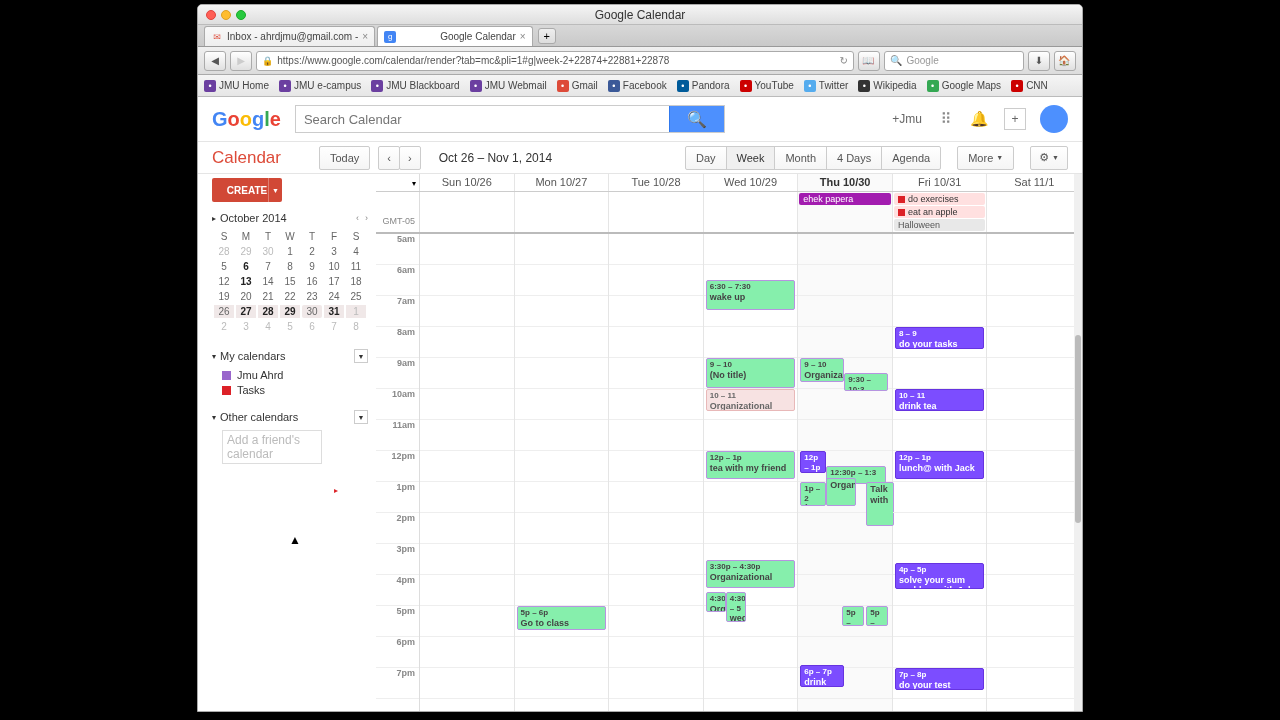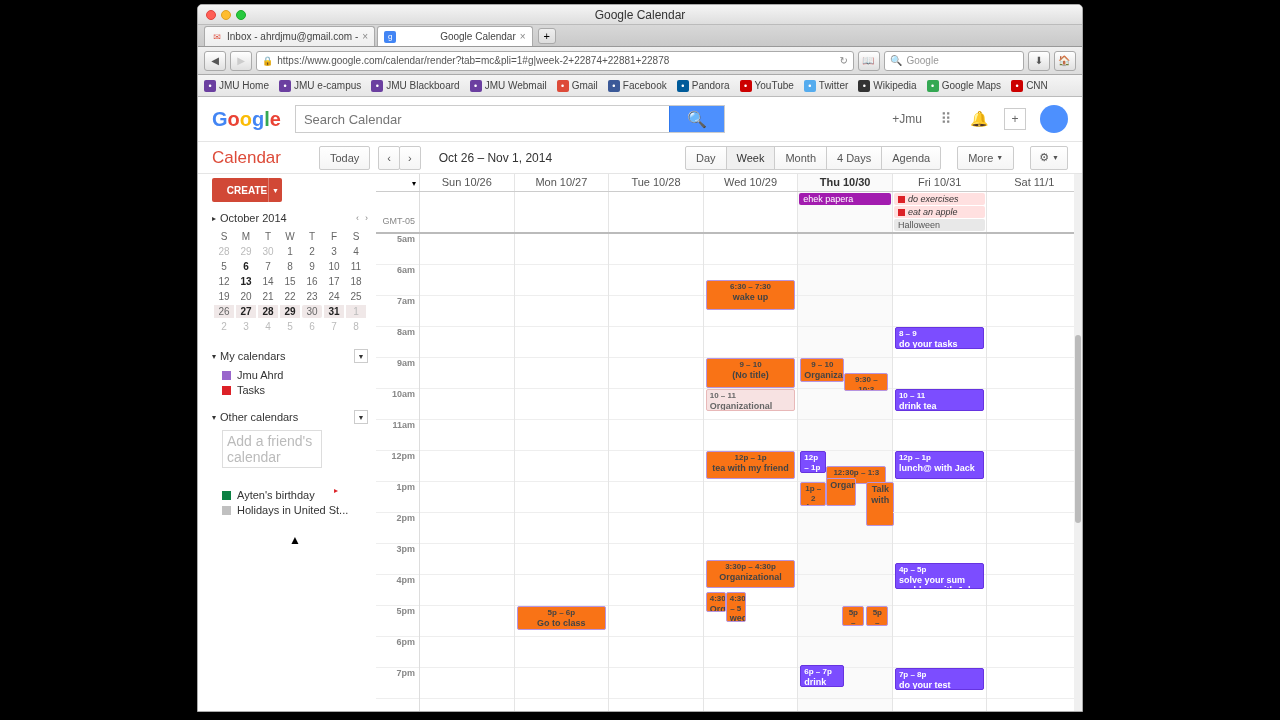--- a/index.html
+++ b/index.html
@@ -82,51 +82,51 @@
 .mini-cal td.today { background: #d0d0d0; border-radius: 2px; }
 .mini-cal tr.hl td { background: #f0e8e8; }
 .mini-cal tr.hl td.other { background: #f0e8e8; }
 
 .cal-section { margin-top: 14px; }
 .sec-head { display: flex; align-items: center; gap: 4px; margin-bottom: 6px; }
 .sec-head .tri { font-size: 8px; }
 .sec-head .drop { margin-left: auto; width: 14px; height: 14px; border: 1px solid #ccc; display: flex; align-items: center; justify-content: center; font-size: 7px; }
 .cal-item { display: flex; align-items: center; gap: 6px; margin: 3px 0 3px 10px; font-size: 11px; }
 .col-box { width: 9px; height: 9px; }
-.add-friend { margin: 3px 0 21px 10px; padding: 2px 4px; border: 1px solid #ddd; color: #bbb; font-size: 14px; width: 100px; }
+.add-friend { margin: 3px 0 6px 10px; padding: 2px 4px; border: 1px solid #ddd; color: #bbb; font-size: 12px; width: 100px; }
 
 
 .grid { flex: 1; display: flex; flex-direction: column; position: relative; }
 .grid-head-row { display: flex; height: 18px; border-bottom: 1px solid #ccc; }
 .time-col-head { width: 44px; border-right: 1px solid #ddd; }
 .time-col-head .tri-drop { font-size: 8px; float: right; margin: 5px 3px 0 0; }
 .day-head { flex: 1; text-align: center; font-size: 11px; color: #555; border-right: 1px solid #e5e5e5; padding-top: 2px; }
 .day-head.today { background: #fafafa; font-weight: bold; color: #333; }
 
 .allday-row { display: flex; min-height: 42px; border-bottom: 2px solid #bbb; }
 .allday-label { width: 44px; font-size: 9px; color: #888; text-align: right; padding: 24px 4px 0 0; border-right: 1px solid #ddd; }
 .allday-cell { flex: 1; border-right: 1px solid #e5e5e5; padding: 1px; display: flex; flex-direction: column; gap: 1px; }
 .allday-cell.today { background: #fafafa; }
 .ad-ev { font-size: 9px; padding: 1px 4px; color: #333; border-radius: 2px; }
 .ad-red-solid { background: #a21caf; color: #fff; }
-.ad-red-box { background: #ffe0e0; font-style: italic; }
+.ad-red-box { background: #ffe0e0; }
 .ad-red-box::before { content: ''; display: inline-block; width: 7px; height: 7px; background: #dc2127; margin-right: 3px; vertical-align: middle; }
 .ad-gray { background: #e8e8e8; color: #555; }
 
 .hour-area { flex: 1; display: flex; overflow: hidden; font-weight: bold; }
 .hour-labels { width: 44px; border-right: 1px solid #ddd; }
 .hour-lbl { height: 31px; text-align: right; padding-right: 4px; font-size: 9px; color: #888; border-bottom: 1px solid #eee; }
 .day-cols { flex: 1; display: flex; position: relative; }
 .day-col { flex: 1; border-right: 1px solid #e5e5e5; position: relative; }
 .day-col.today { background: #fafafa; }
 .day-col::before { content: ''; position: absolute; left: 0; right: 0; top: 0; bottom: 0; background: repeating-linear-gradient(to bottom, transparent 0, transparent 30px, #eee 30px, #eee 31px); }
 
 .ev { position: absolute; left: 2px; right: 2px; font-size: 9px; padding: 1px 3px; border-radius: 2px; overflow: hidden; line-height: 1.2; }
 .ev-time { font-size: 8px; }
-.purple-light { background: #f97316; color: #444; border: 1px solid #b694e0; text-align: center; }
+.purple-light { background: #86efac; color: #444; border: 1px solid #b694e0; }
 .purple-dark { background: #7c4dff; color: #fff; border: 1px solid #6633e0; }
 .peach { background: #f7e2e2; color: #666; border: 1px solid #e8b8b8; }
 
 .scrollbar { position: absolute; right: 0; top: 0; bottom: 0; width: 8px; background: #f0f0f0; }
 .scroll-thumb { position: absolute; left: 1px; right: 1px; top: 30%; height: 35%; background: #bbb; border-radius: 3px; }
 
 .cursor { position: absolute; left: 289px; top: 533px; font-size: 12px; color: #000; pointer-events: none; }
 </style>
 </head>
 <body>
@@ -368,30 +368,20 @@
             </div>
         </div>
 
         <div class="cal-section">
           <div class="sec-head">
               <span class="tri">▾</span>
               <span>Other calendars</span>
               <span class="drop">▼</span>
             </div>
           <div class="add-friend">Add a friend's calendar</div>
-          <div id="other-cal-list">
-              <div class="cal-item">
-                <span class="col-box" style="background:#0b8043"></span>
-                <span>Ayten's birthday</span>
-              </div>
-              <div class="cal-item">
-                <span class="col-box" style="background:#c0c0c0"></span>
-                <span>Holidays in United St...</span>
-              </div>
-            </div>
         </div>
       </div>
 
       <div class="grid">
         <div class="grid-head-row">
           <div class="time-col-head">
               <span class="tri-drop">▾</span>
             </div>
           <div id="day-heads" style="display:contents"><div class="day-head">Sun 10/26</div><div class="day-head">Mon 10/27</div><div class="day-head">Tue 10/28</div><div class="day-head">Wed 10/29</div><div class="day-head today">Thu 10/30</div><div class="day-head">Fri 10/31</div><div class="day-head">Sat 11/1</div></div>
         </div>

